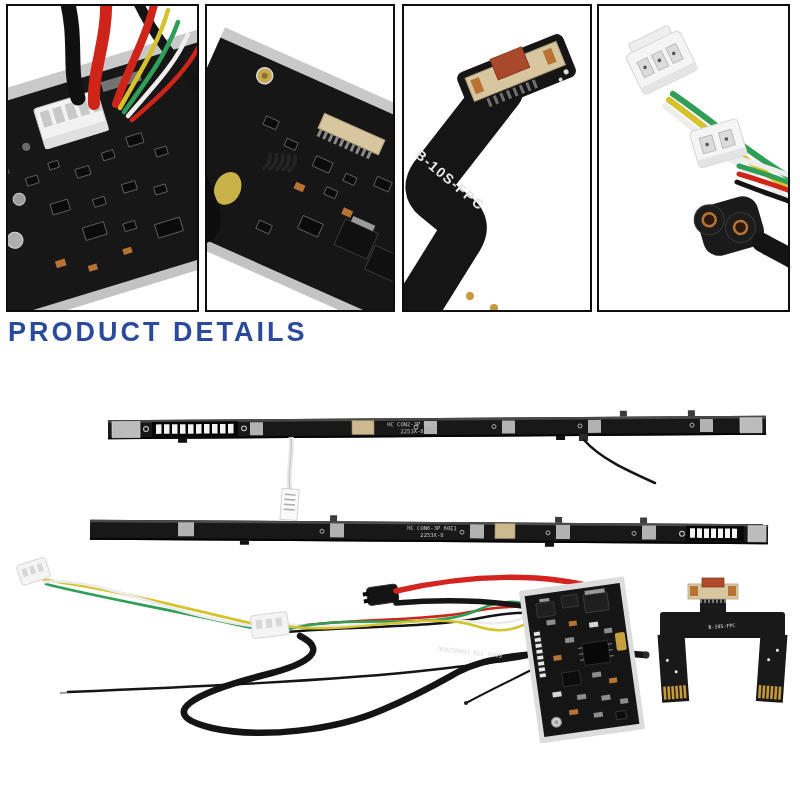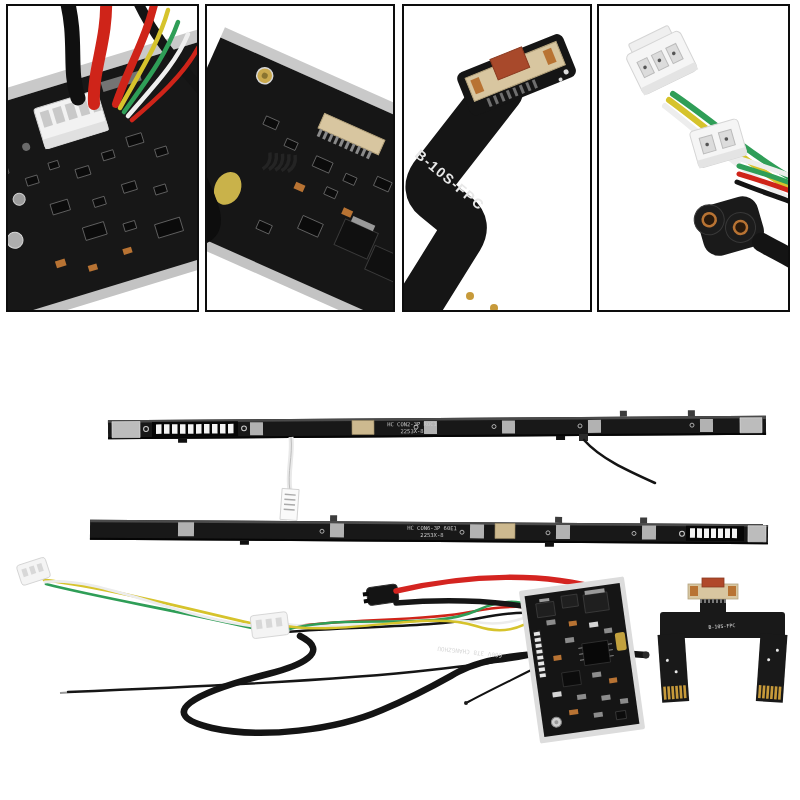--- a/index.html
+++ b/index.html
@@ -183,20 +183,21 @@
         <rect x="2" y="-4" width="62" height="52" rx="16" fill="#1a1a1a"></rect>
         <circle cx="14" cy="10" r="15" fill="#1c1c1c" stroke="#383838"></circle>
         <circle cx="42" cy="26" r="15" fill="#1c1c1c" stroke="#383838"></circle>
         <circle cx="14" cy="10" r="6.5" fill="#2a1a0c" stroke="#b87333" stroke-width="2.5"></circle>
         <circle cx="42" cy="26" r="6.5" fill="#2a1a0c" stroke="#b87333" stroke-width="2.5"></circle>
         <path d="M 58,46 C 76,64 90,76 102,92" stroke="#141414" stroke-width="19" fill="none" stroke-linecap="round"></path>
       </g>
     </svg>
   </div>
 
+  <div id="heading">PRODUCT DETAILS</div>
 
   <svg id="main-illustration" viewBox="0 0 800 440">
 
     <g transform="rotate(-0.4 430 67)">
       <rect x="108" y="58" width="658" height="19" fill="#181818"></rect>
       <rect x="108" y="58" width="658" height="2.5" fill="#4a4a4a"></rect>
       <rect x="108" y="75" width="658" height="2" fill="#050505"></rect>
       <rect x="112" y="59.5" width="28" height="16" fill="#bcbcbc" stroke="#e2e2e2" stroke-width="0.6"></rect>
       <g>
         <rect x="152" y="60" width="86" height="15" fill="#060606"></rect>

